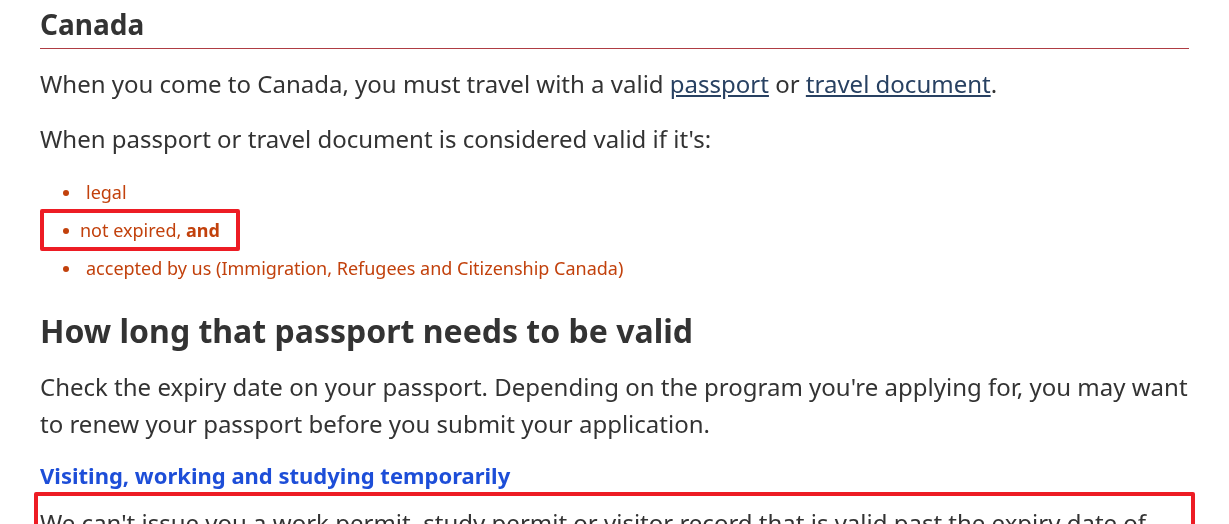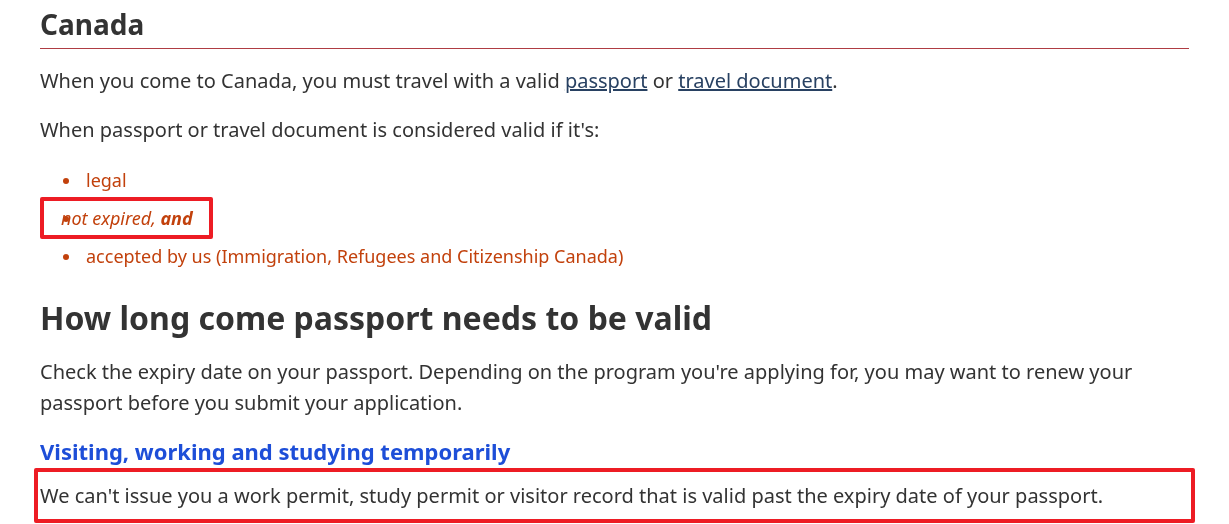--- a/index.html
+++ b/index.html
@@ -21,21 +21,21 @@
       margin-top: 8px;
       margin-bottom: 6px;
       line-height: 1.2;
     }
     hr.title-rule {
       border: none;
       border-top: 1px solid #af3c43;
       margin-bottom: 16px;
     }
     p {
-      font-size: 20px;
+      font-size: 24px;
       line-height: 1.55;
       color: #333;
       margin-bottom: 18px;
     }
     a.link {
       color: #284162;
       text-decoration: underline;
     }
     ul.bullets {
       list-style: disc;
@@ -50,23 +50,22 @@
       position: relative;
     }
     .li-inner {
       display: inline-block;
       padding: 0 4px;
     }
     .li-highlight .li-inner {
       border: 4px solid #ed1c24;
       border-radius: 2px;
       margin-left: -42px;
-      padding-left: 17px;
+      padding-left: 36px;
       padding-right: 16px;
-      font-style: italic;
     }
     h2.heading2 {
       font-size: 32px;
       font-weight: 700;
       color: #333;
       margin-bottom: 18px;
       line-height: 1.2;
     }
     h3.heading3 {
       font-size: 22px;
@@ -105,21 +104,21 @@
   <li class="li-highlight">
     <span class="li-inner">
       <span>not expired, </span><span class="bold">and</span>
     </span>
   </li>
   <li>
     <span class="li-inner">accepted by us (Immigration, Refugees and Citizenship Canada)</span>
   </li>
 </ul>
 
-<h2 class="heading2">How long come passport needs to be valid</h2>
+<h2 class="heading2">How long that passport needs to be valid</h2>
 
 <p>Check the expiry date on your passport. Depending on the program you're applying for, you may want to renew your passport before you submit your application.</p>
 
 <h3 class="heading3">Visiting, working and studying temporarily</h3>
 
 <p class="p-highlight">
   <span>We can't issue you a work permit, study permit or visitor record that is valid past the expiry date of your passport.</span>
 </p>
 
 </body></html>

